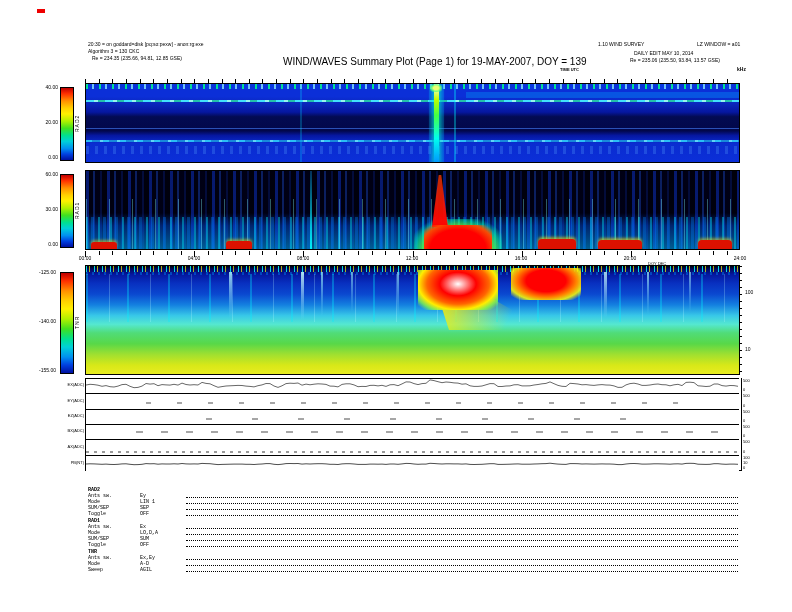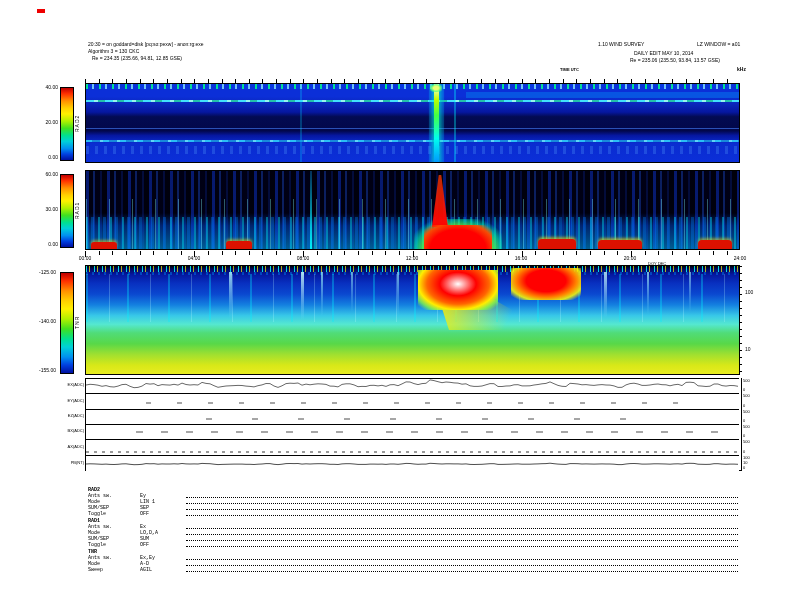--- a/index.html
+++ b/index.html
@@ -37,20 +37,21 @@
 <body>
 
 <div class="page">
 
   <div class="abs" style="left:37px;top:9px;width:8px;height:4px;background:#ee0000;"></div>
 
   <div class="abs t5" style="left:88px;top:41px;">20:30 = on goddard=disk [pq:so:pexw] - anon:rg:exe</div>
   <div class="abs t5" style="left:88px;top:48px;">Algorithm 3 = 130 CKC</div>
   <div class="abs t5" style="left:92px;top:55px;">Re =  234.35 (235.66, 94.81, 12.85 GSE)</div>
 
+  <div class="abs title" style="left:283px;top:56px;">WIND/WAVES Summary Plot (Page 1) for 19-MAY-2007, DOY = 139</div>
   <div class="abs t4" style="left:560px;top:67px;font-weight:bold;">TIME UTC</div>
 
   <div class="abs t5" style="left:598px;top:41px;">1.10 WIND SURVEY</div>
   <div class="abs t5" style="left:697px;top:41px;">LZ WINDOW = a01</div>
   <div class="abs t5" style="left:634px;top:50px;">DAILY EDIT MAY 10, 2014</div>
   <div class="abs t5" style="left:630px;top:57px;">Re =  235.06 (235.50, 93.84, 13.57 GSE)</div>
   <div class="abs t5" style="left:737px;top:66px;font-weight:bold;">kHz</div>
 
   <div class="tickrow" style="left:85px;top:79px;width:655px;"></div>
 

